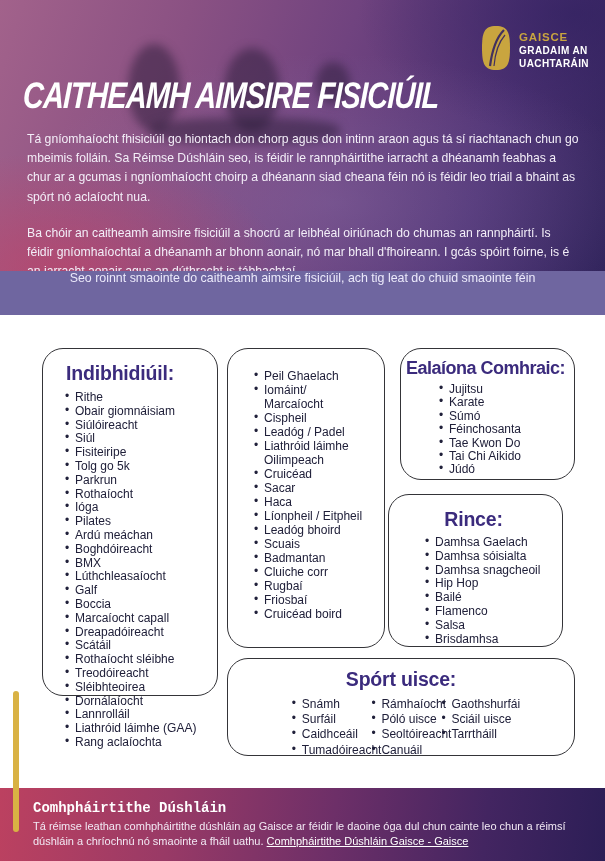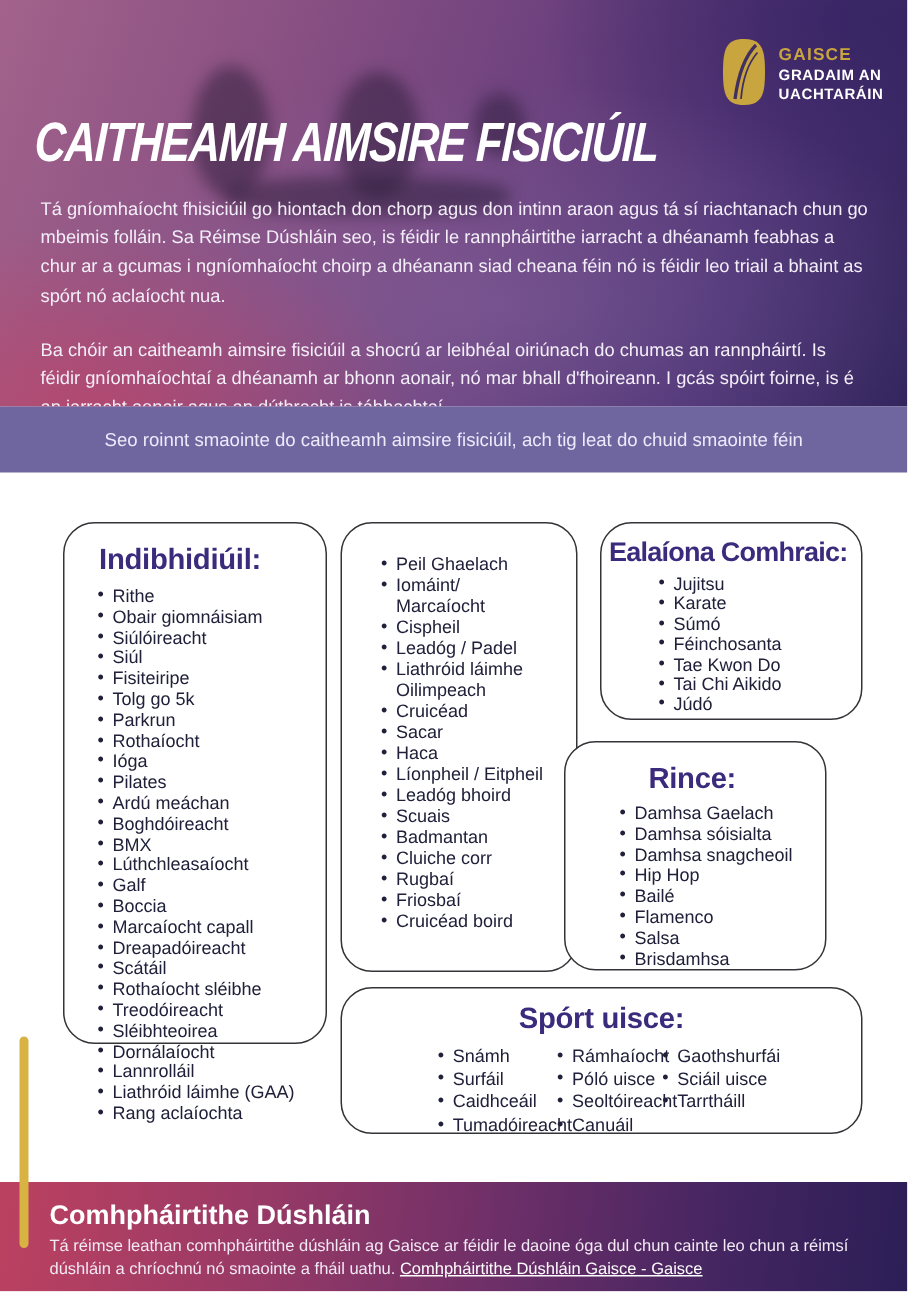--- a/index.html
+++ b/index.html
@@ -26,21 +26,21 @@
 
   .hero-title{position:absolute;top:74px;left:24px;margin:0;color:#fff;
     font-size:33px;font-weight:bold;font-style:italic;letter-spacing:-1px;white-space:nowrap;
     transform:scale(.88,1.12) skewX(-3deg);transform-origin:left top;}
 
   .hero-copy{position:absolute;top:130px;left:27px;width:553px;}
   .hero-copy p{margin:0 0 17px;color:#f3eef8;font-size:12.2px;line-height:19.2px;}
 
   
   .band{position:absolute;top:271px;left:0;width:605px;height:44px;background:#6f66a0;
-    display:flex;align-items:center;justify-content:center;}
+    display:flex;justify-content:center;}
   .band p{margin:0;color:#eceafb;font-size:12.4px;}
 
   
   .box{position:absolute;background:#fff;border:1.3px solid #343438;border-radius:21px;box-sizing:border-box;}
   .box h2{margin:0;text-align:center;color:#3b2b7d;font-weight:bold;font-size:19.5px;letter-spacing:-.2px;}
   .box ul{margin:6px 0 0;padding:0;list-style:none;}
   .box li{position:relative;color:#20203a;font-size:12px;white-space:pre-line;}
   .box li::before{content:"\2022";position:absolute;left:-10px;top:-1px;}
 
   #box-individual{left:42px;top:348px;width:176px;height:348px;padding:13px 20px 0 0;}
@@ -49,34 +49,34 @@
 
   #box-team{left:227px;top:348px;width:158px;height:300px;padding:14px 2px 0 0;}
   #box-team ul{padding-left:36px;}
   #box-team li{line-height:14px;}
 
   #box-martial{left:400px;top:348px;width:175px;height:132px;padding:9px 4px 0 0;}
   #box-martial h2{font-size:18px;letter-spacing:-.5px;}
   #box-martial ul{margin-top:4px;padding-left:48px;}
   #box-martial li{line-height:13.4px;}
 
-  #box-dance{left:376px;top:494px;width:175px;height:153px;padding:13px 4px 0 0;}
+  #box-dance{left:388px;top:494px;width:175px;height:153px;padding:13px 4px 0 0;}
   #box-dance ul{margin-top:5px;padding-left:46px;}
   #box-dance li{line-height:13.8px;}
 
   #box-water{left:227px;top:658px;width:348px;height:98px;padding:9px 0 0;}
   .water-cols{display:flex;justify-content:center;padding:0 16px 0 36px;margin-top:6px;}
   .water-cols ul{margin:0;}
   #box-water li{line-height:15.2px;}
 
   
   .footer{position:absolute;top:788px;left:0;width:605px;height:73px;box-sizing:border-box;
     padding:12px 28px 0 33px;
     background:linear-gradient(97deg,#bc4160 0%,#993a66 28%,#6d2f68 55%,#432561 80%,#2c1e56 100%);}
-  .footer h3{margin:0 0 3px;color:#fff;font-size:18px;font-weight:bold;}
+  .footer h3{margin:0 0 3px;color:#fff;font-size:14px;font-weight:bold;font-family:Liberation Mono, monospace;}
   .footer p{margin:0;color:#f2e9f4;font-size:11px;line-height:15px;}
   .footer .flink{color:#fff;text-decoration:underline;cursor:pointer;}
 
   .gold-bar{position:absolute;left:13px;top:691px;width:6px;height:141px;border-radius:3px;
     background:#d9b244;z-index:5;}
 </style>
 </head>
 <body>
 
 <div class="page">

